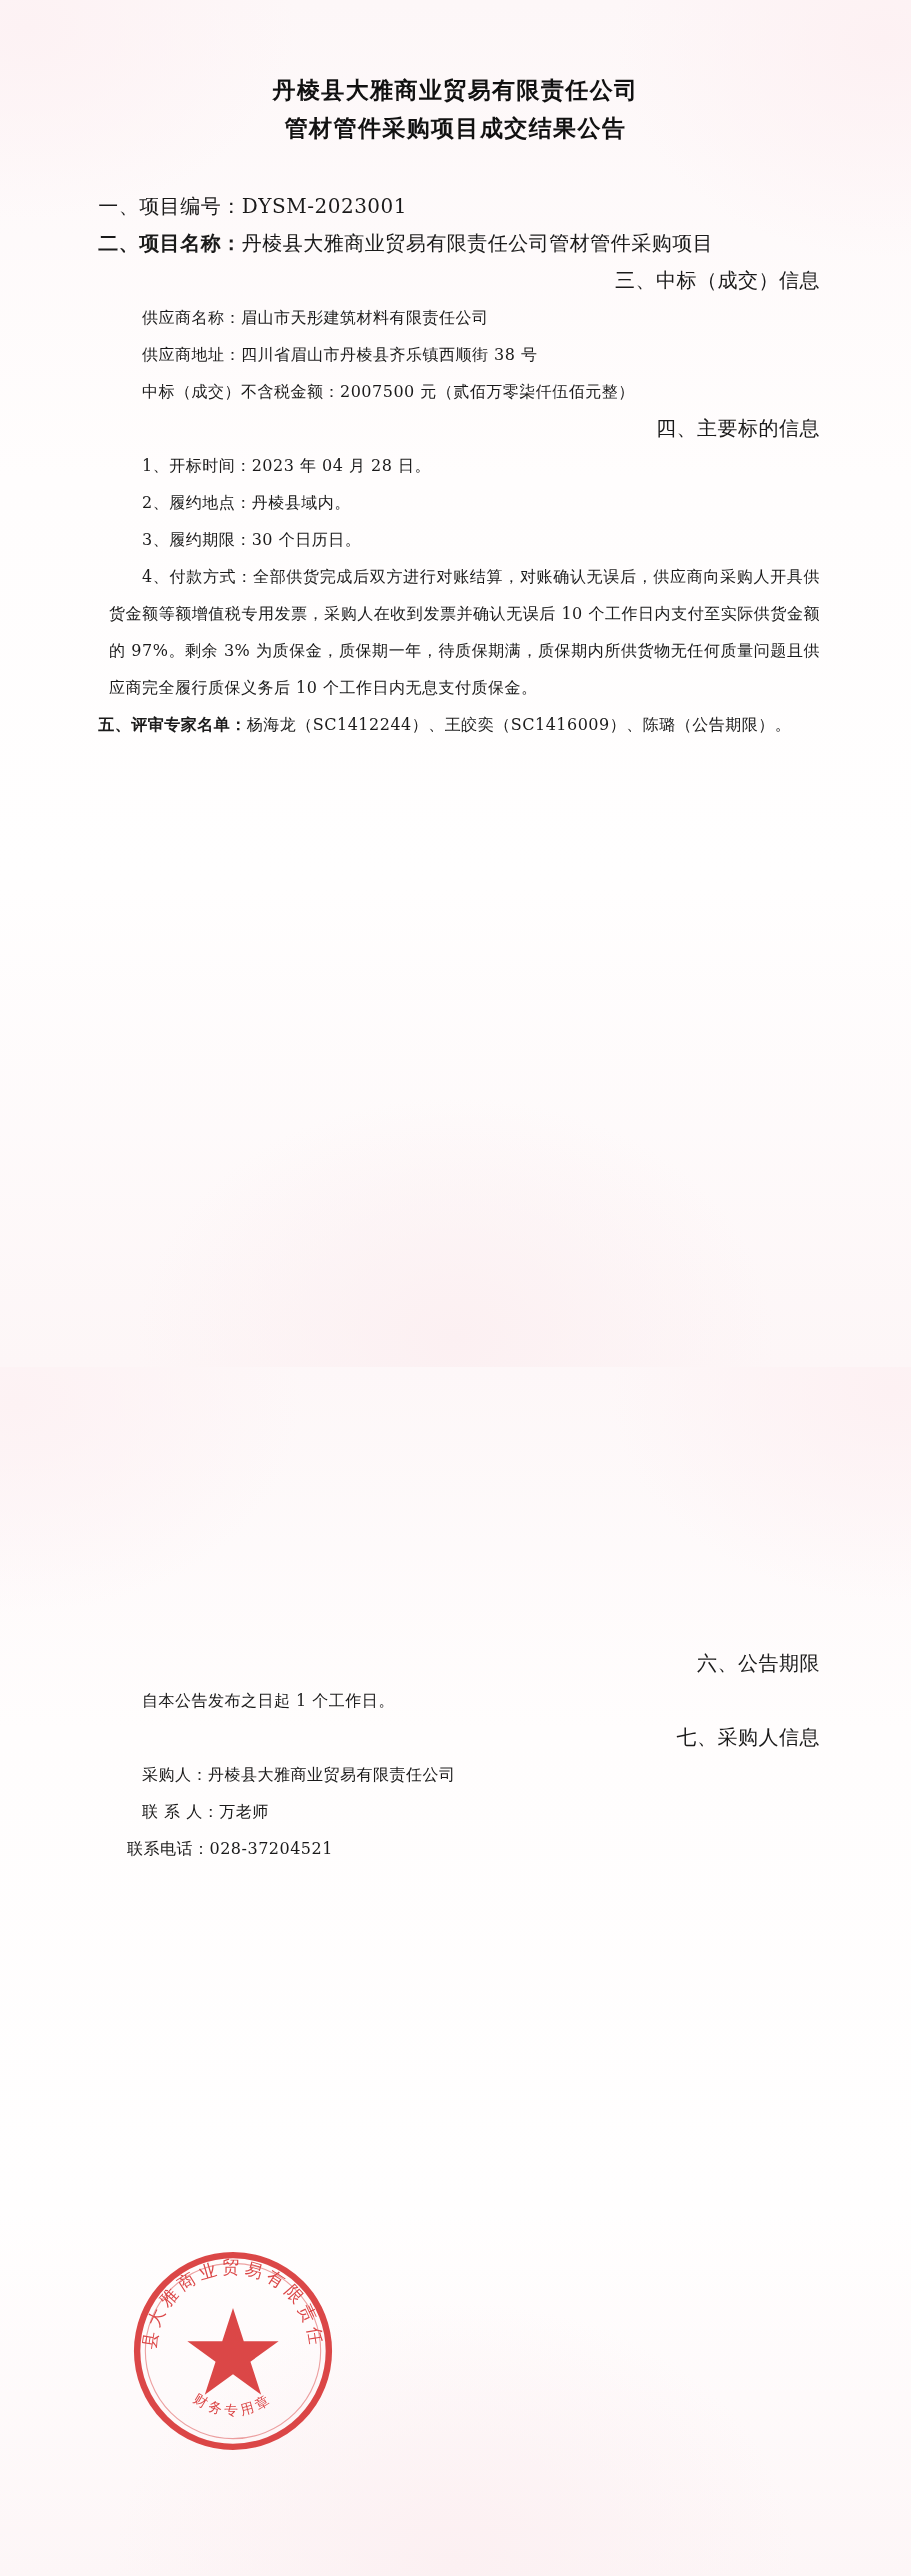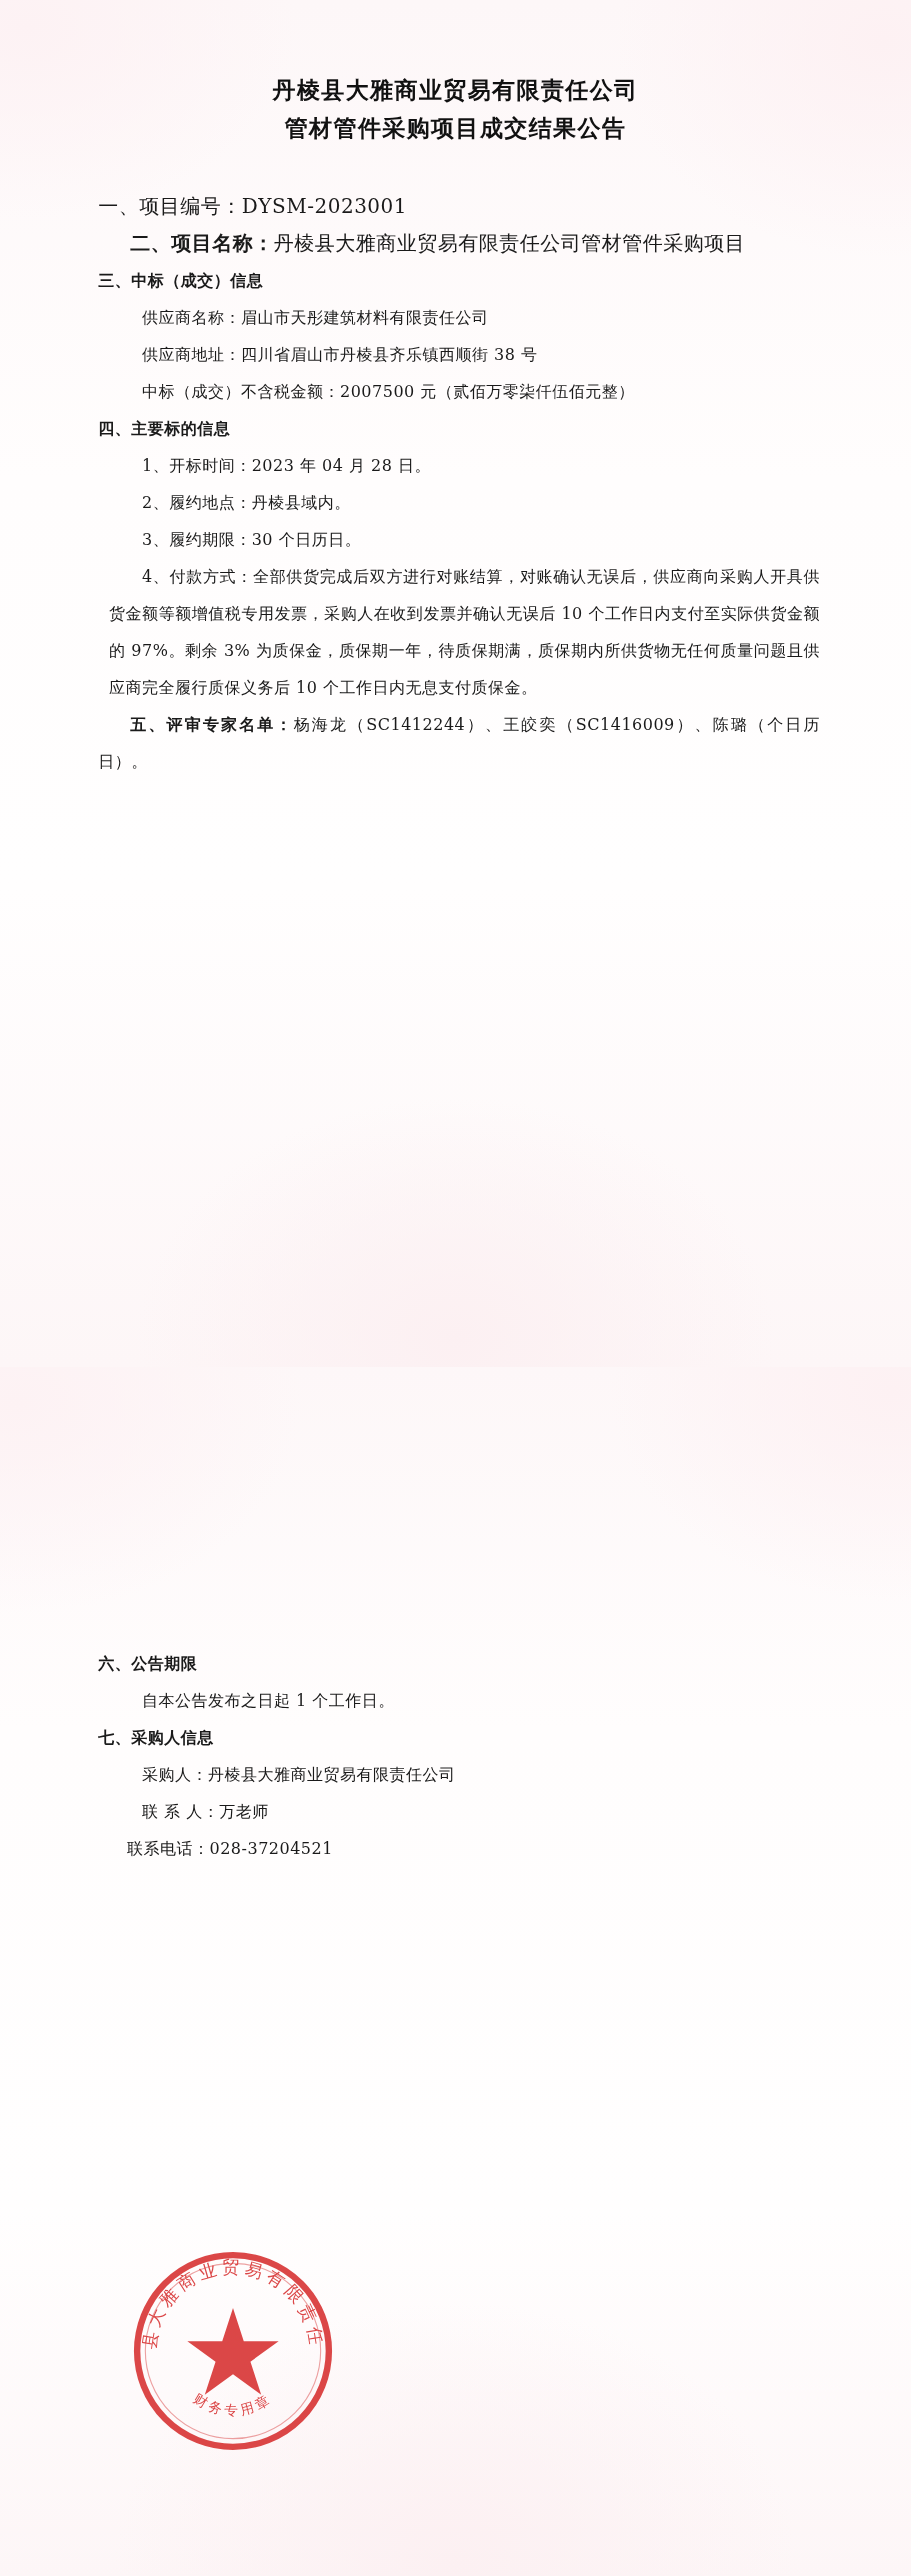--- a/index.html
+++ b/index.html
@@ -55,40 +55,40 @@
     margin: 0 auto;
     padding-top: 41px;
     width: 729px;
   }
   .sec {
     font-size: 16px;
     line-height: 37px;
     letter-spacing: 0.5px;
   }
   .sec-head {
-    font-weight: bold;
+    font-weight: normal;
     padding-left: 7.3px;
-    font-size: 16px;
+    font-size: 20px;
+    text-align: right;
   }
   .sec-head-plain {
     padding-left: 7.3px;
     font-size: 20px;
   }
   .indent-1 {
     padding-left: 51px;
   }
   .para {
     padding-left: 18px;
     text-indent: 33px;
     text-align: justify;
     line-height: 37px;
   }
   .strong-inline {
     font-weight: bold;
-    margin-left: 32px;
   }
 
   
   .body-block-2 {
     margin: 0 auto;
     padding-top: 278px;
     width: 729px;
   }
 
   
@@ -130,21 +130,21 @@
     <div class="sec indent-1">供应商地址：四川省眉山市丹棱县齐乐镇西顺街 38 号</div>
     <div class="sec indent-1">中标（成交）不含税金额：2007500 元（贰佰万零柒仟伍佰元整）</div>
 
     <div class="sec sec-head">四、主要标的信息</div>
     <div class="sec indent-1">1、开标时间：2023 年 04 月 28 日。</div>
     <div class="sec indent-1">2、履约地点：丹棱县域内。</div>
     <div class="sec indent-1">3、履约期限：30 个日历日。</div>
     <div class="sec para">4、付款方式：全部供货完成后双方进行对账结算，对账确认无误后，供应商向采购人开具供货金额等额增值税专用发票，采购人在收到发票并确认无误后 10 个工作日内支付至实际供货金额的 97%。剩余 3% 为质保金，质保期一年，待质保期满，质保期内所供货物无任何质量问题且供应商完全履行质保义务后 10 个工作日内无息支付质保金。</div>
 
     <div class="sec para" style="text-indent:0; padding-left:7.3px;">
-      <span class="strong-inline">五、评审专家名单：</span><span>杨海龙（SC1412244）、王皎奕（SC1416009）、陈璐（个日历日）。</span>
+      <span class="strong-inline">五、评审专家名单：</span><span>杨海龙（SC1412244）、王皎奕（SC1416009）、陈璐（公告期限）。</span>
     </div>
 
   </div>
 </div>
 
 <div class="gap"></div>
 
 <div class="page page-2">
 
   <div class="body-block-2">

